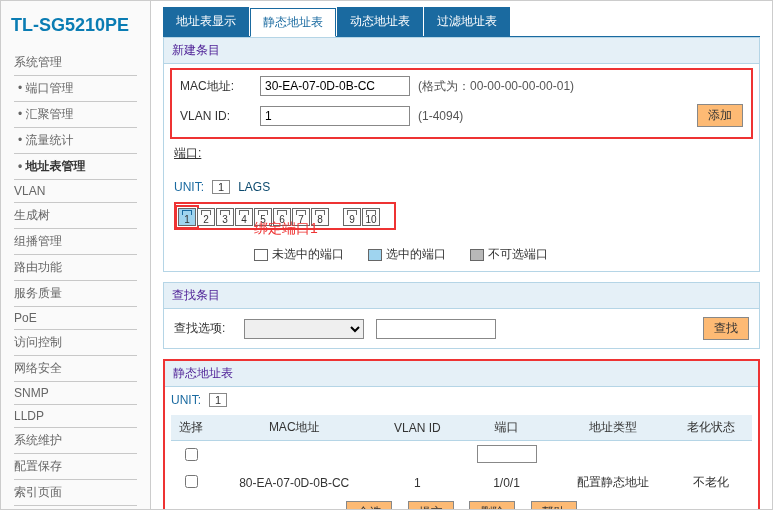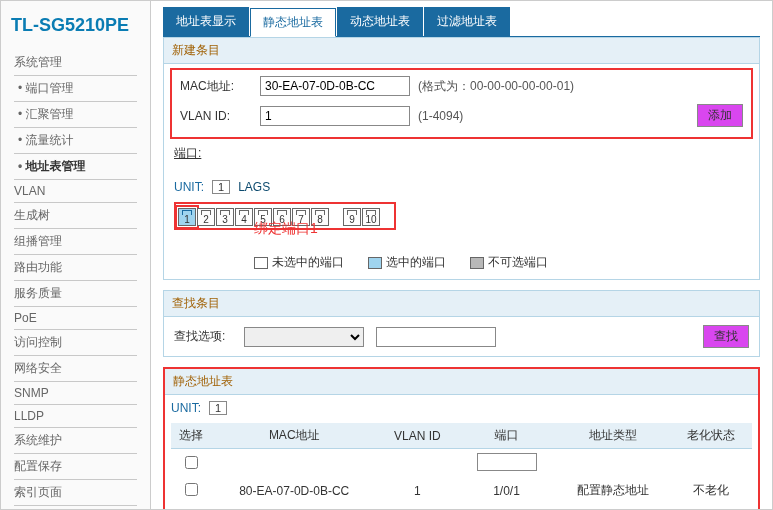--- a/index.html
+++ b/index.html
@@ -11,43 +11,43 @@
 .nav-item { display: block; padding: 4px 0 4px 0; color: #666; border-bottom: 1px solid #c8c8c8; cursor: pointer; font-size: 12px; }
 .nav-item.indent::before { content: "• "; color: #666; }
 .nav-item.indent { padding-left: 4px; }
 .nav-item.active { font-weight: bold; color: #333; }
 .main { flex: 1; padding: 6px 12px 6px 12px; overflow: hidden; }
 .tabs { display: flex; border-bottom: 1px solid #1a6aa0; }
 .tab { padding: 5px 12px; background: #1a6aa0; color: #fff; font-size: 12px; cursor: pointer; margin-right: 1px; border: 1px solid #1a6aa0; border-bottom: none; }
 .tab.active { background: #fff; color: #1a6aa0; border: 1px solid #1a6aa0; border-bottom: 1px solid #fff; position: relative; top: 1px; }
 .section { border: 1px solid #b5d5e6; margin-bottom: 10px; }
 .section.red-border { border: 2px solid #e33; }
-.section-head { background: #e5f0f7; color: #a16207; padding: 4px 8px; font-size: 12px; border-bottom: 1px solid #b5d5e6; }
+.section-head { background: #e5f0f7; color: #4c1d95; padding: 4px 8px; font-size: 12px; border-bottom: 1px solid #b5d5e6; }
 .section-body { padding: 8px 10px; }
 .frow { display: flex; align-items: center; margin-bottom: 8px; }
 .flabel { width: 80px; text-align: left; color: #333; }
 .finput { height: 20px; border: 1px solid #888; padding: 0 4px; font-size: 12px; }
 .fhint { margin-left: 8px; color: #555; }
-.btn { display: inline-block; min-width: 46px; padding: 2px 10px; border: 1px solid #888; background: #d946ef; cursor: pointer; font-size: 12px; text-align: center; }
+.btn { display: inline-block; min-width: 46px; padding: 2px 10px; border: 1px solid #888; background: #fdba74; cursor: pointer; font-size: 12px; text-align: center; }
 .unit-row { display: flex; align-items: center; gap: 8px; margin: 4px 0 8px 0; }
 .unit-label { color: #1a6aa0; }
 .unit-n { display: inline-block; border: 1px solid #888; background: #fff; padding: 0 5px; font-size: 11px; }
 .lags { color: #0c4a6e; }
 .ports { display: flex; gap: 2px; flex-wrap: wrap; align-items: center; margin-bottom: 8px; padding: 2px; }
 .ports.red-border { border: 2px solid #e33; display: inline-flex; padding: 4px 2px 2px 2px; }
 .port-group { display: flex; gap: 1px; margin-right: 12px; }
 .port { width: 18px; height: 18px; border: 1px solid #666; background: #fdfdfd; display: flex; align-items: flex-end; justify-content: center; font-size: 10px; position: relative; cursor: pointer; }
 .port::before { content: ""; position: absolute; top: 1px; left: 3px; right: 3px; height: 4px; border-top: 1px solid #666; border-left: 1px solid #666; border-right: 1px solid #666; }
 .port.sel { background: #9fd4ef; }
 .port.sel::before { border-color: #1a6aa0; }
 .port.single-red { outline: 2px solid #e33; outline-offset: 1px; }
 .port-static { width: 14px; height: 12px; display: inline-block; border: 1px solid #666; margin-right: 4px; vertical-align: middle; }
 .port-static.sel { background: #9fd4ef; }
 .port-static.gray { background: #b8b8b8; }
-.legend { display: flex; gap: 24px; margin-top: 16px; margin-left: 80px; }
+.legend { display: flex; gap: 24px; margin-top: 8px; margin-left: 80px; }
 .red-text { color: #e33; position: absolute; font-size: 14px; font-weight: normal; }
 .table { width: 100%; border-collapse: collapse; }
 .table th { background: #e5f0f7; color: #333; font-weight: normal; padding: 4px 6px; border-bottom: 1px solid #b5d5e6; font-size: 12px; text-align: center; }
 .table td { padding: 4px 6px; text-align: center; font-size: 12px; }
 .port-sel-cell { display: inline-block; width: 60px; height: 18px; border: 1px solid #888; background: #fff; }
 .btn-row { text-align: center; padding: 6px 0; }
 .btn-row .btn { margin: 0 6px; }
 select.finput { width: 120px; }
 .sec-inner { padding: 2px 6px 6px 6px; }
 .right-area { position: relative; }

